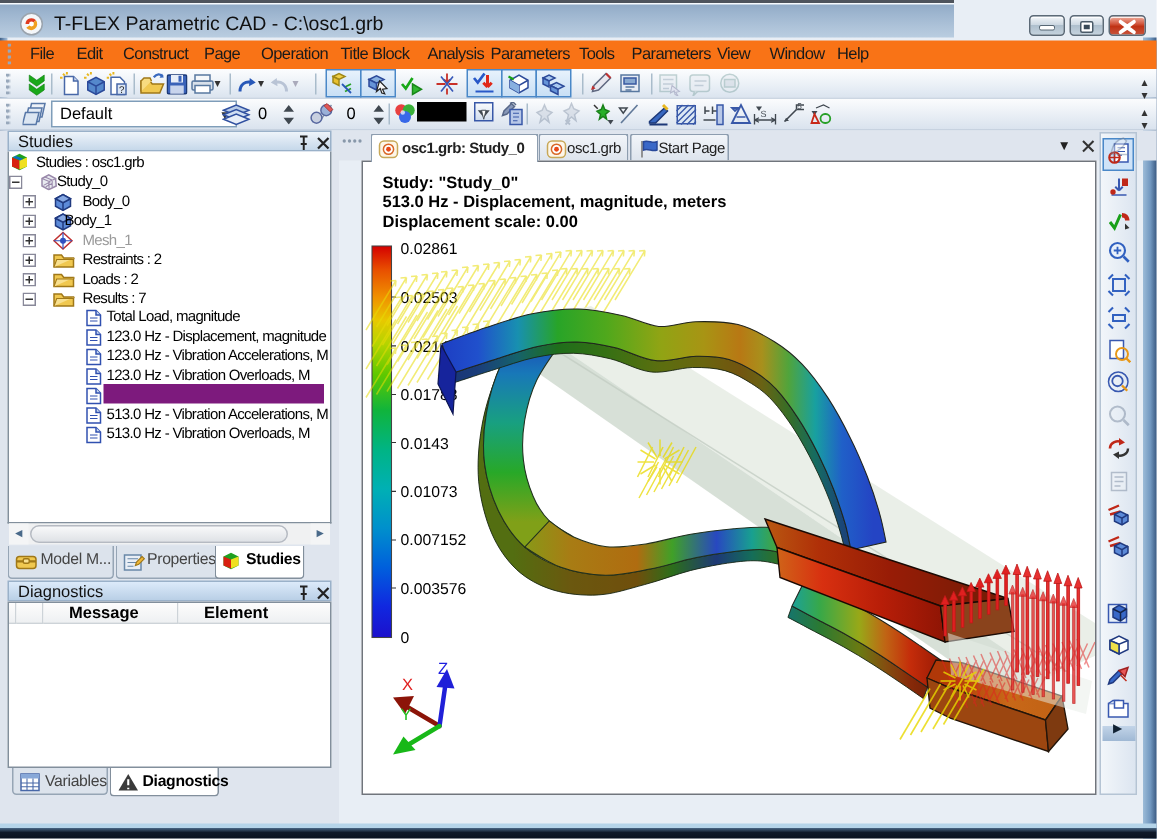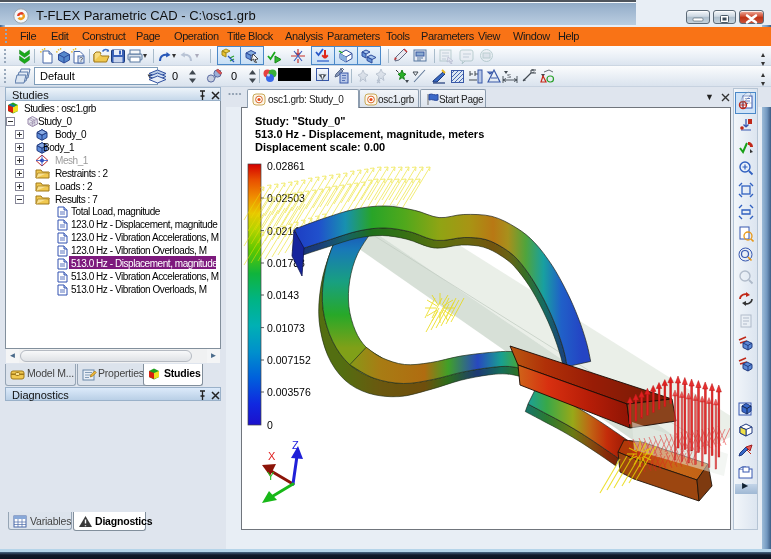--- a/index.html
+++ b/index.html
@@ -31,21 +31,21 @@
 .ltab.act{background:#fff;border-color:#828f9c;color:#000;z-index:2}
 #dgrid{position:absolute;left:5px;top:401px;width:216px;height:111px;background:#fff;border:1px solid #828f9c}
 .dh{position:absolute;top:0;height:14px;background:linear-gradient(#fdfdfd,#eef0f2);border-right:1px solid #cdd3d8;border-bottom:1px solid #cdd3d8;font-size:11px;font-weight:bold;color:#000;padding:0 0 0 4px;line-height:14px}
 #btabs{position:absolute;left:5px;top:511px;width:216px;height:21px;font-size:10.5px;letter-spacing:-0.2px;color:#444}
 
 #status{position:absolute;left:0px;top:532px;width:771px;height:18px;background:linear-gradient(#f4f6f9,#e3e9f0);border-top:1px solid #c8d0da;font-size:11px;color:#000}
 #botbdr{position:absolute;left:0;top:549px;width:771px;height:10px;background:linear-gradient(#b5d4e9 0,#b5d4e9 30%,#45627f 32%,#10192a 60%,#0b1220)}
 
 #dtabs{position:absolute;left:226px;top:87px;width:545px;height:20px;background:#dfe5ee;font-size:11px}
 .dtab{position:absolute;top:2px;height:18px;background:linear-gradient(#f2f5f9,#dde4ed);border:1px solid #8d9daf;border-bottom:none;border-radius:2px 2px 0 0;padding:4px 4px 0 20px;color:#222;white-space:nowrap;font-size:10px;letter-spacing:-0.3px;overflow:hidden}
-.dtab.act{background:#fff;font-weight:normal;height:19px;z-index:2}
+.dtab.act{background:#fff;font-weight:bold;height:19px;z-index:2}
 #canvas{position:absolute;left:241px;top:107px;width:490px;height:423px;background:#fff;border:1px solid #70757c}
 #rtool{position:absolute;left:733px;top:88px;width:25px;height:442px;background:linear-gradient(90deg,#f2f6fa,#dce5f0);border:1px solid #b5c4d4}
 #rbdr{position:absolute;left:762px;top:25px;width:9px;height:534px;background:linear-gradient(90deg,#9dbcd8,#7298c0 55%,#3c5c84)}
 #lbdr{position:absolute;left:0px;top:25px;width:5px;height:525px;background:linear-gradient(90deg,#3f5f86,#7f9fc2 60%,#a8c0d8)}
 </style></head>
 <body>
 <div id="win">
   <div id="lbdr"></div>
     <div id="rbdr"></div>
   <div id="title">
@@ -422,21 +422,20 @@
         <path d="M7 1v3h3" fill="#c8d8f0" stroke="#3050b0"></path>
         <path d="M3 6h5M3 8h5" stroke="#3050b0" stroke-width=".8"></path>
       </svg>
     <span class="trow" style="left:65px;top:143px">123.0 Hz - Vibration Overloads, M</span>
     <div class="abs" style="left:63px;top:155px;width:147px;height:13px;background:#7d1a7d"></div>
     <svg class="pg abs" style="left:51px;top:157px" width="11" height="12">
         <path d="M1 1h6l3 3v7H1z" fill="#fff" stroke="#3050b0"></path>
         <path d="M7 1v3h3" fill="#c8d8f0" stroke="#3050b0"></path>
         <path d="M3 6h5M3 8h5" stroke="#3050b0" stroke-width=".8"></path>
       </svg>
-    <span class="trow" style="left:65px;top:156px;color:#fff">513.0 Hz - Displacement, magnitude</span>
     <svg class="pg abs" style="left:51px;top:170px" width="11" height="12">
         <path d="M1 1h6l3 3v7H1z" fill="#fff" stroke="#3050b0"></path>
         <path d="M7 1v3h3" fill="#c8d8f0" stroke="#3050b0"></path>
         <path d="M3 6h5M3 8h5" stroke="#3050b0" stroke-width=".8"></path>
       </svg>
     <span class="trow" style="left:65px;top:169px">513.0 Hz - Vibration Accelerations, M</span>
     <svg class="pg abs" style="left:51px;top:183px" width="11" height="12">
         <path d="M1 1h6l3 3v7H1z" fill="#fff" stroke="#3050b0"></path>
         <path d="M7 1v3h3" fill="#c8d8f0" stroke="#3050b0"></path>
         <path d="M3 6h5M3 8h5" stroke="#3050b0" stroke-width=".8"></path>
@@ -466,20 +465,26 @@
         </svg><span style="margin-left:16px;font-weight:bold">Studies</span></div>
   </div>
   <div class="phdr" style="top:387px;background:linear-gradient(#dceafa,#b9cfe6)">
       <span class="cap">Diagnostics</span>
     <svg class="abs" style="left:191px;top:2px" width="11" height="11">
         <path d="M3 1h5M5.5 1v5M3.5 6h4M5.5 6v4" stroke="#222" stroke-width="1.3" fill="none"></path>
       </svg>
     <svg class="abs" style="left:204px;top:2px" width="11" height="11">
         <path d="M2 2l7 7M9 2l-7 7" stroke="#222" stroke-width="1.5"></path>
       </svg>
+  </div>
+  <div id="dgrid">
+    <div class="dh" style="left:0;width:5px"></div>
+    <div class="dh" style="left:5px;width:18px"></div>
+    <div class="dh" style="left:23px;width:90px;padding-left:17px">Message</div>
+    <div class="dh" style="left:113px;width:101px;border-right:none;padding-left:17px">Element</div>
   </div>
   <div id="btabs">
     <div class="ltab" style="left:3px;width:64px;height:18px"><svg style="position:absolute;left:4px;top:3px" width="14" height="13">
           <rect x="1" y="1" width="12" height="11" fill="#fff" stroke="#4868a8"></rect>
           <rect x="1" y="1" width="12" height="3" fill="#88a8d8"></rect>
           <path d="M1 7h12M1 9.5h12M5 4v8M9 4v8" stroke="#4868a8" stroke-width=".7"></path>
         </svg><span style="margin-left:17px">Variables</span></div>
     <div class="ltab act" style="left:68px;width:73px;height:19px"><svg style="position:absolute;left:4px;top:3px" width="15" height="13">
           <path d="M7.5 1L14 12H1z" fill="#3a3a3a"></path>
           <path d="M7.5 4.5v4M7.5 10.2v1" stroke="#fff" stroke-width="1.4"></path>

